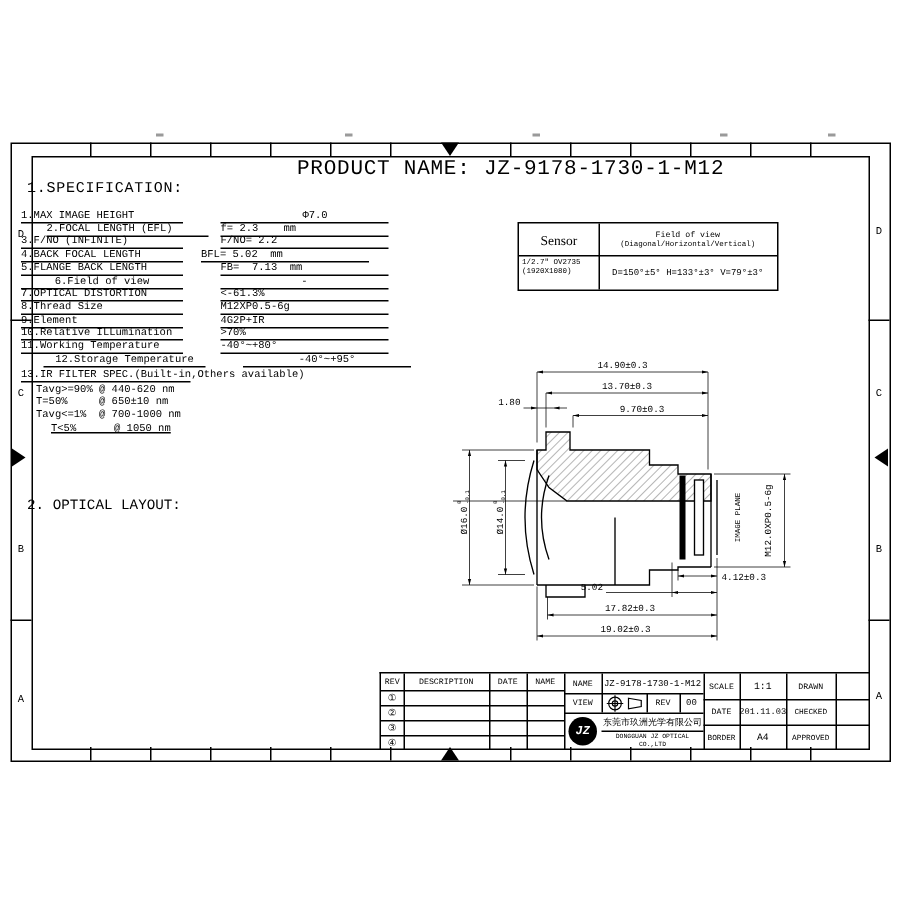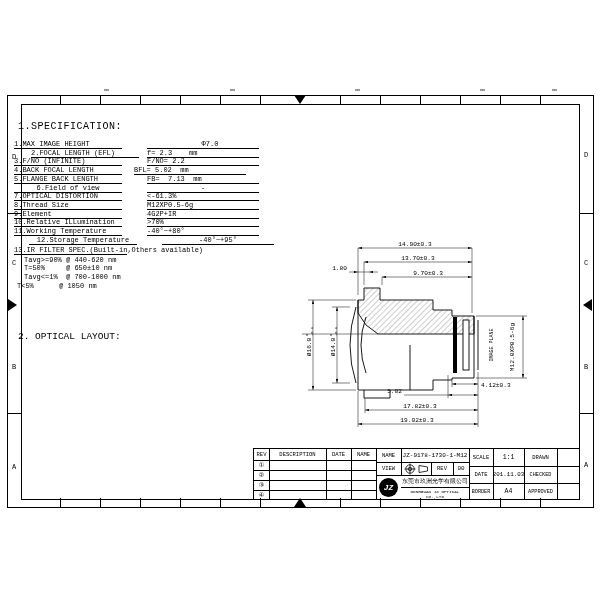--- a/index.html
+++ b/index.html
@@ -65,20 +65,21 @@
 
   <div class="cell" style="left:8px;top:152px;width:12px;height:10px;font-size:7px;">D</div>
   <div class="cell" style="left:8px;top:258px;width:12px;height:10px;font-size:7px;">C</div>
   <div class="cell" style="left:8px;top:362px;width:12px;height:10px;font-size:7px;">B</div>
   <div class="cell" style="left:8px;top:462px;width:12px;height:10px;font-size:7px;">A</div>
   <div class="cell" style="left:580px;top:150px;width:12px;height:10px;font-size:7px;">D</div>
   <div class="cell" style="left:580px;top:258px;width:12px;height:10px;font-size:7px;">C</div>
   <div class="cell" style="left:580px;top:362px;width:12px;height:10px;font-size:7px;">B</div>
   <div class="cell" style="left:580px;top:460px;width:12px;height:10px;font-size:7px;">A</div>
 
+  <div class="abs" style="left:198px;top:105px;font-size:14px;letter-spacing:0.5px;">PRODUCT NAME: JZ-9178-1730-1-M12</div>
 
   <div class="abs" style="left:18px;top:121px;font-size:10px;letter-spacing:0.5px;">1.SPECIFICATION:</div>
 
   <div class="abs" style="left:14px;top:140px;">
     <div class="abs" style="left:0;top:0px;width:300px;height:9px;">
         <span class="abs u pre" style="left:0;width:108px;height:8px;font-size:7px;">1.MAX IMAGE HEIGHT</span>
         <span class="abs u pre" style="left:133px;width:112px;height:8px;font-size:7px;">             Φ7.0</span>
       </div>
     <div class="abs" style="left:0;top:8.7px;width:300px;height:9px;">
         <span class="abs u pre" style="left:0;width:108px;height:8px;font-size:7px;margin-left:17px;">2.FOCAL LENGTH (EFL)</span>
@@ -121,23 +122,37 @@
         <span class="abs u pre" style="left:133px;width:112px;height:8px;font-size:7px;">-40°~+80°</span>
       </div>
     <div class="abs" style="left:15px;top:95.7px;width:300px;height:9px;text-align:center;">
         <span class="abs u pre" style="left:0;width:108px;height:8px;font-size:7px;">12.Storage Temperature</span>
         <span class="abs u pre" style="left:133px;width:112px;height:8px;font-size:7px;">-40°~+95°</span>
       </div>
     <div class="abs pre" style="left:0;top:105.5px;font-size:7px;"><span class="u">13.IR FILTER SPEC.(Built-in</span><span>,Others available)</span></div>
     <div class="abs pre" style="left:10px;top:115.5px;font-size:7px;">Tavg&gt;=90% @ 440-620 nm</div>
     <div class="abs pre" style="left:10px;top:124.2px;font-size:7px;">T=50%     @ 650±10 nm</div>
     <div class="abs pre" style="left:10px;top:132.9px;font-size:7px;">Tavg&lt;=1%  @ 700-1000 nm</div>
-    <div class="abs pre" style="left:3px;top:141.6px;font-size:7px;">T&lt;5%      @ 1050 nm</div>
+    <div class="abs pre" style="left:20px;top:141.6px;font-size:7px;text-decoration:underline;">T&lt;5%      @ 1050 nm</div>
   </div>
 
+  <div class="abs" style="left:345px;top:148px;width:172px;height:44px;border:1px solid #000;">
+    <div class="vline" style="left:53px;top:0;height:44px;"></div>
+    <div class="hline" style="left:0;top:21px;width:172px;"></div>
+    <div class="cell" style="left:0;top:0;width:53px;height:21px;font-family:'Liberation Serif','DejaVu Serif',serif;font-size:9px;">Sensor</div>
+    <div class="cell" style="left:53px;top:0;width:119px;height:21px;flex-direction:column;">
+      <div style="font-size:5.5px;">Field of view</div>
+      <div style="font-size:5px;">(Diagonal/Horizontal/Vertical)</div>
+    </div>
+    <div class="abs" style="left:2px;top:23px;width:51px;">
+      <div style="font-size:5px;">1/2.7" OV2735</div>
+      <div style="font-size:5px;">(1920X1080)</div>
+    </div>
+    <div class="cell" style="left:53px;top:21px;width:119px;height:23px;font-size:6px;">D=150°±5° H=133°±3° V=79°±3°</div>
+  </div>
 
   <div class="abs" style="left:18px;top:331px;font-size:9.5px;">2. OPTICAL LAYOUT:</div>
 
   <svg class="abs" style="left:290px;top:235px;" width="260" height="200" viewBox="0 0 260 200">
     <defs>
       <pattern id="hatch" patternUnits="userSpaceOnUse" width="4" height="4" patternTransform="rotate(45)">
         <line x1="0" y1="0" x2="0" y2="4" stroke="#222" stroke-width="0.45"></line>
       </pattern>
       <marker id="arr" viewBox="0 0 10 6" refX="9.5" refY="3" markerWidth="9" markerHeight="5.4" orient="auto-start-reverse">
         <path d="M0.5,0.6 L9.5,3 L0.5,5.4 Z" fill="#000"></path>

